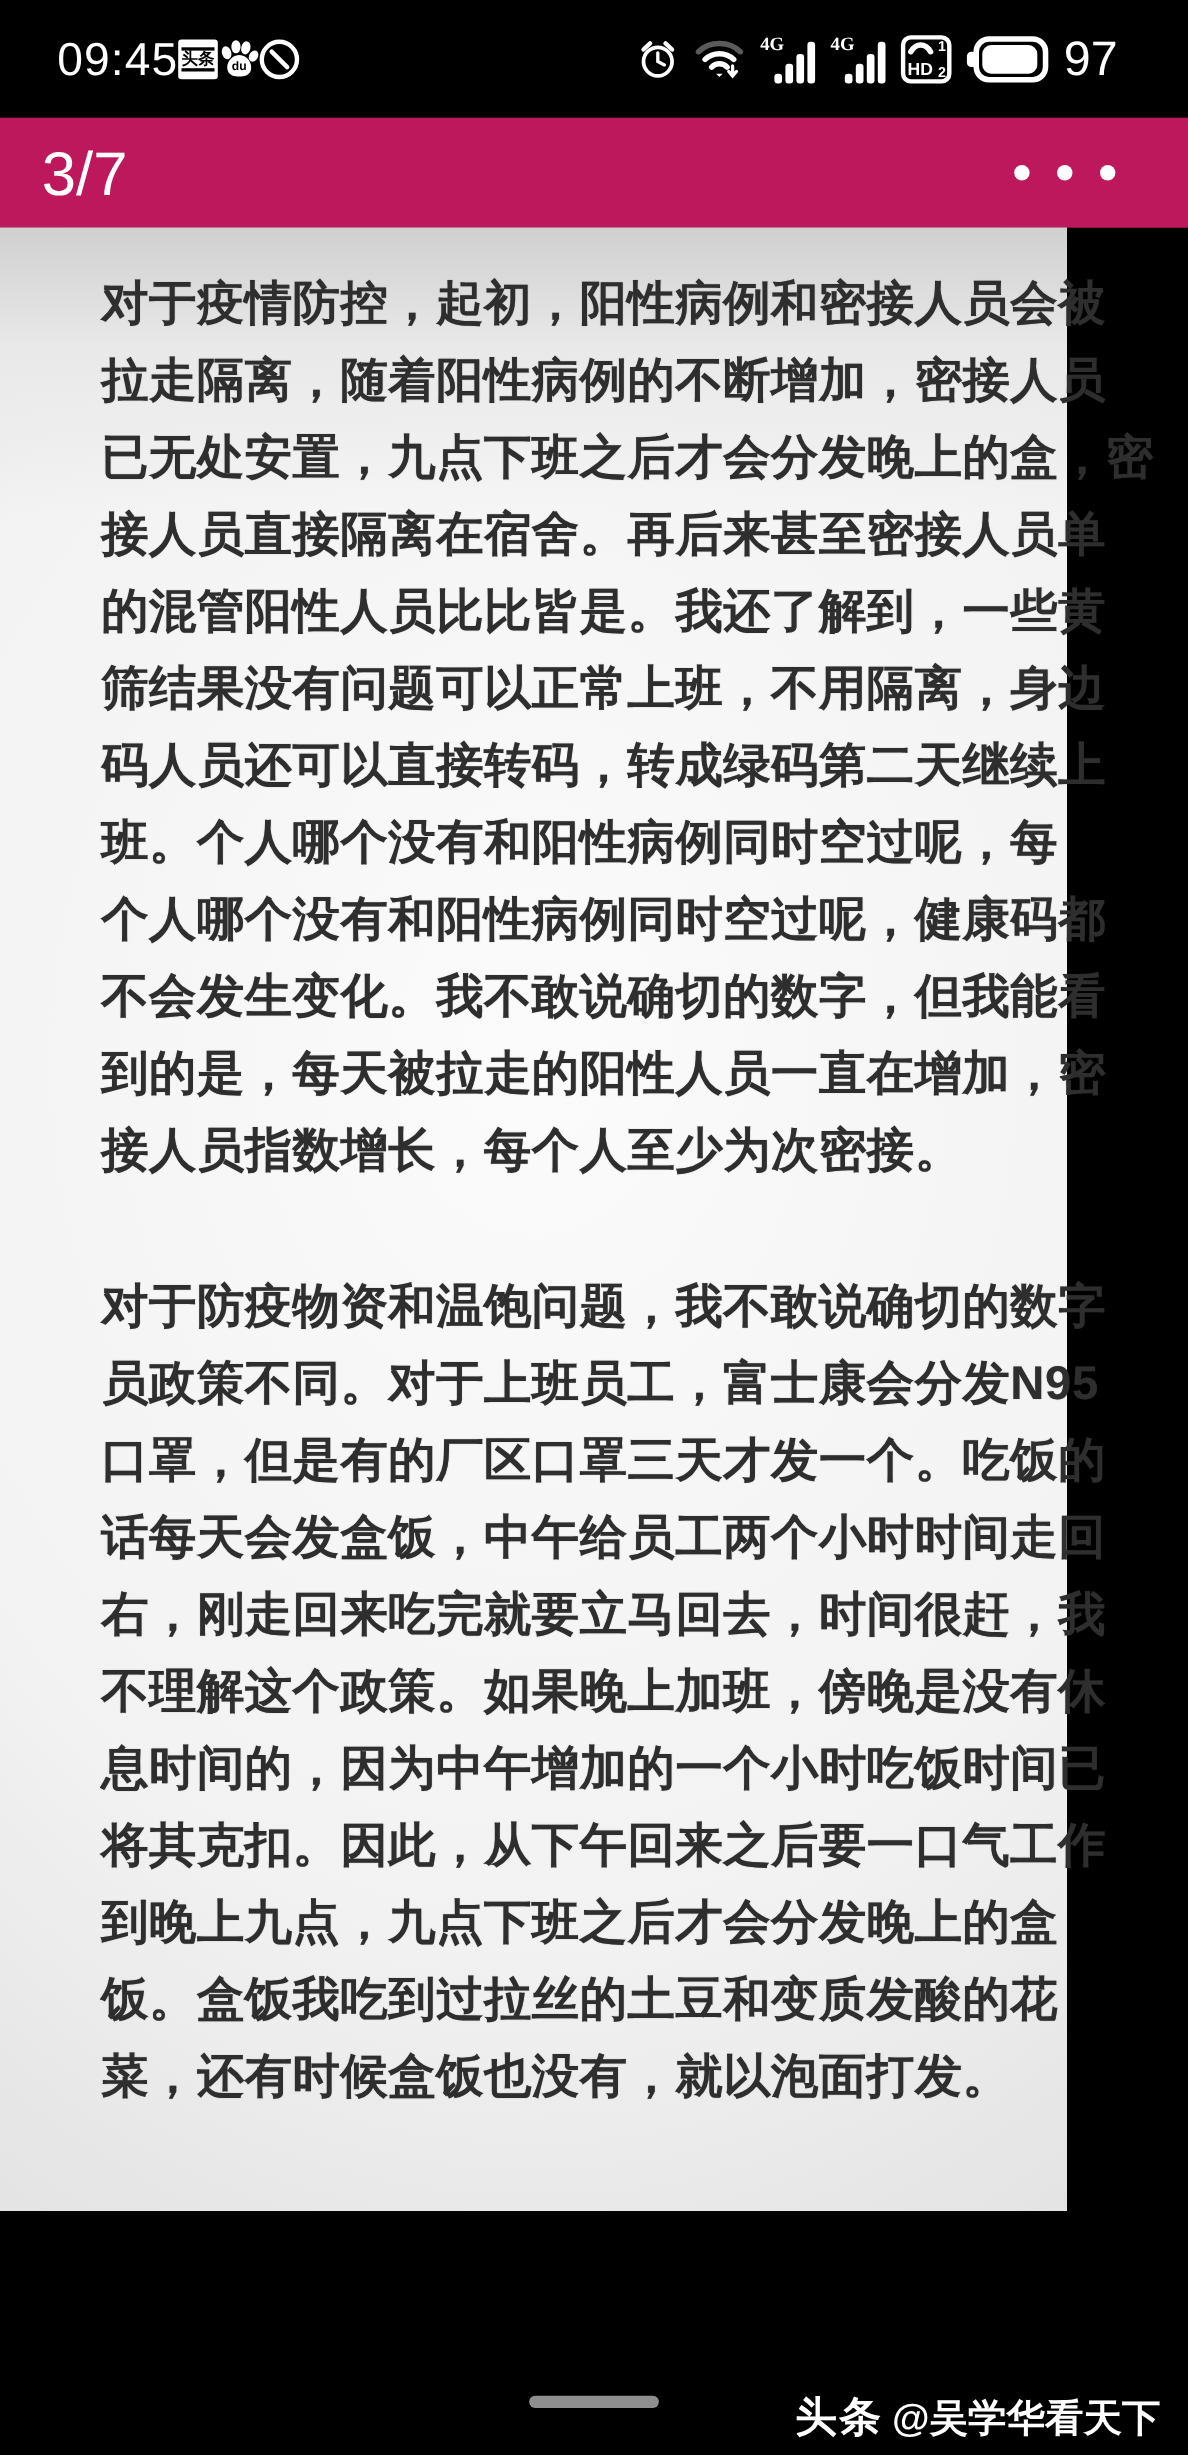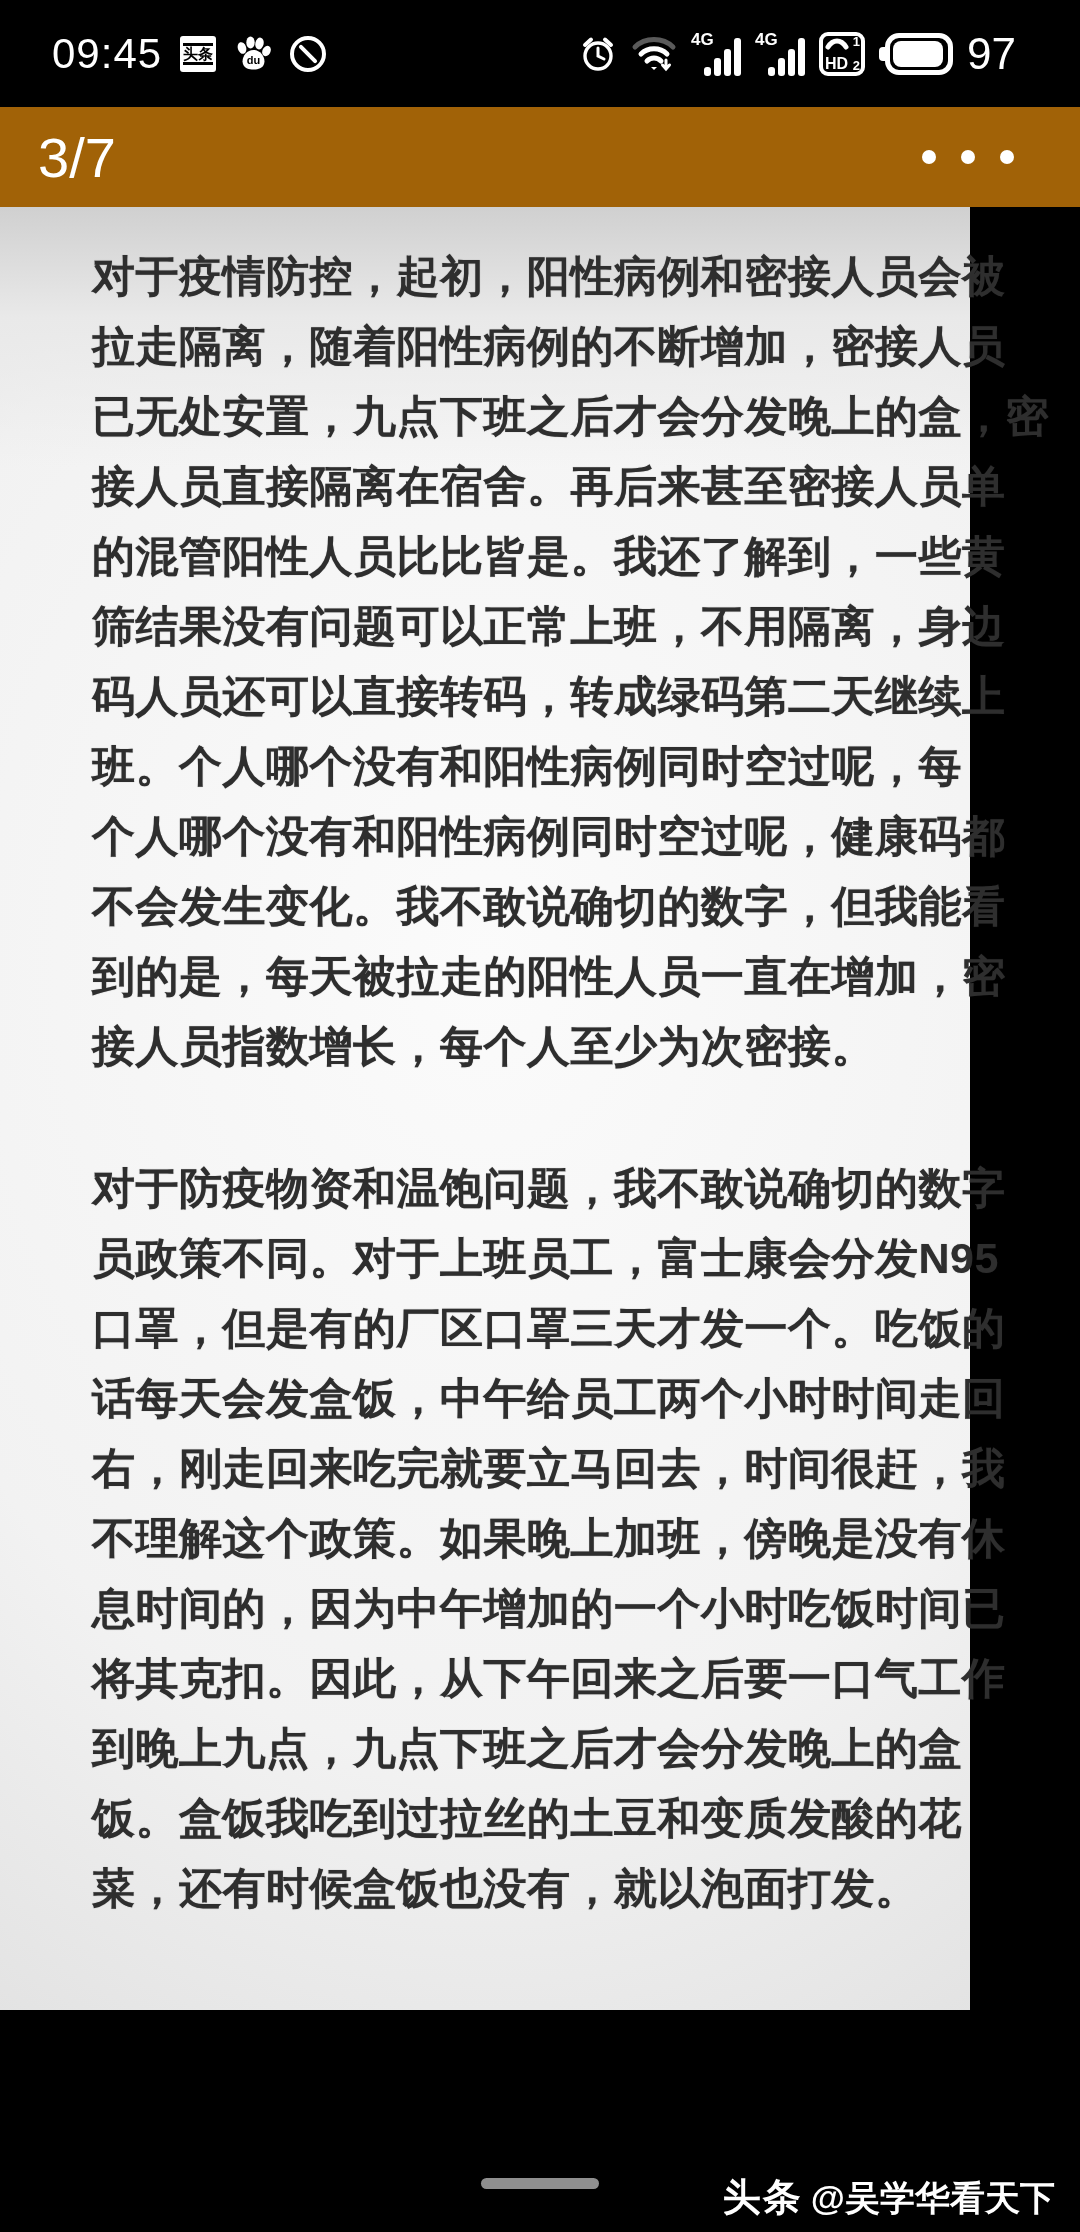--- a/index.html
+++ b/index.html
@@ -5,59 +5,59 @@
   html,body{margin:0;padding:0;background:#222;}
   .screen{
     position:relative;width:1080px;height:2232px;background:#000;overflow:hidden;
     font-family:"Liberation Sans","DejaVu Sans",sans-serif;
   }
   
   .status-bar{
     position:absolute;top:0;left:0;width:1080px;height:107px;background:#000;
     display:flex;align-items:center;color:#fff;
   }
-  .sb-left{display:flex;align-items:center;gap:18px;margin-left:52px;}
+  .sb-left{display:flex;align-items:center;margin-left:52px;}
   .sb-time{font-size:42px;font-weight:400;letter-spacing:1px;}
   .sb-right{display:flex;align-items:center;gap:14px;margin-left:auto;margin-right:64px;}
   .icon{display:inline-block;position:relative;}
   
   .ic-toutiao{width:36px;height:36px;background:#fff;border-radius:3px;display:flex;align-items:center;justify-content:center;}
   .ic-toutiao:before,.ic-toutiao:after{content:"";position:absolute;left:3px;right:3px;height:3px;background:#000;}
   .ic-toutiao:before{top:7px;}
   .ic-toutiao:after{bottom:7px;}
   .ic-toutiao span{font-size:15px;font-weight:bold;color:#000;line-height:1;}
   
   .ic-paw{width:38px;height:38px;}
   
   .ic-dnd{width:36px;height:36px;border:4px solid #fff;border-radius:50%;box-sizing:border-box;}
   .ic-dnd:before{content:"";position:absolute;left:2px;top:12px;width:24px;height:4px;background:#fff;border-radius:2px;transform:rotate(45deg);}
   
   .ic-alarm{width:38px;height:38px;}
   
   .ic-wifi{width:46px;height:40px;}
   
-  .sig{position:relative;width:50px;height:44px;}
+  .sig{position:relative;width:50px;height:44px;font-family:Liberation Serif, serif;}
   .sig .g{position:absolute;top:-2px;left:0;font-size:17px;font-weight:bold;color:#fff;}
   .sig .bars{position:absolute;bottom:0;right:0;display:flex;align-items:flex-end;gap:3px;}
   .sig .b{width:7px;background:#fff;border-radius:3px;}
   
   .ic-hd{width:46px;height:44px;border:4px solid #fff;border-radius:9px;box-sizing:border-box;color:#fff;}
   .ic-hd .hd{position:absolute;left:2px;bottom:0px;font-size:16px;font-weight:bold;line-height:1;}
   .ic-hd .s1{position:absolute;right:1px;top:-1px;font-size:13px;font-weight:bold;line-height:1;}
   .ic-hd .s2{position:absolute;right:1px;bottom:0px;font-size:13px;font-weight:bold;line-height:1;}
   .ic-hd svg{position:absolute;left:2px;top:1px;}
   
   .bat{position:relative;width:74px;height:42px;}
   .bat .case{position:absolute;left:6px;top:0;width:68px;height:42px;border:5px solid #fff;border-radius:14px;box-sizing:border-box;}
   .bat .fill{position:absolute;left:3px;top:3px;bottom:3px;width:50px;background:#fff;border-radius:8px;}
   .bat .nub{position:absolute;left:0;top:14px;width:7px;height:14px;background:#fff;border-radius:4px 0 0 4px;}
   .sb-batpct{font-size:44px;font-weight:400;}
   
   .viewer-header{
-    position:absolute;top:107px;left:0;width:1080px;height:100px;background:#a16207;
+    position:absolute;top:107px;left:0;width:1080px;height:100px;background:#be185d;
     display:flex;align-items:center;color:#fff;
   }
   .page-indicator{margin-left:38px;font-size:56px;font-weight:400;}
   .menu-dots{margin-left:auto;margin-right:66px;display:flex;gap:25px;cursor:pointer;}
   .menu-dots i{width:14px;height:14px;border-radius:50%;background:#fff;}
   
   .content{
     position:absolute;top:207px;left:0;width:970px;height:1803px;
     background:
       linear-gradient(180deg,#d0d0d0 0px,#e9e9e9 110px,rgba(255,255,255,0) 260px),

